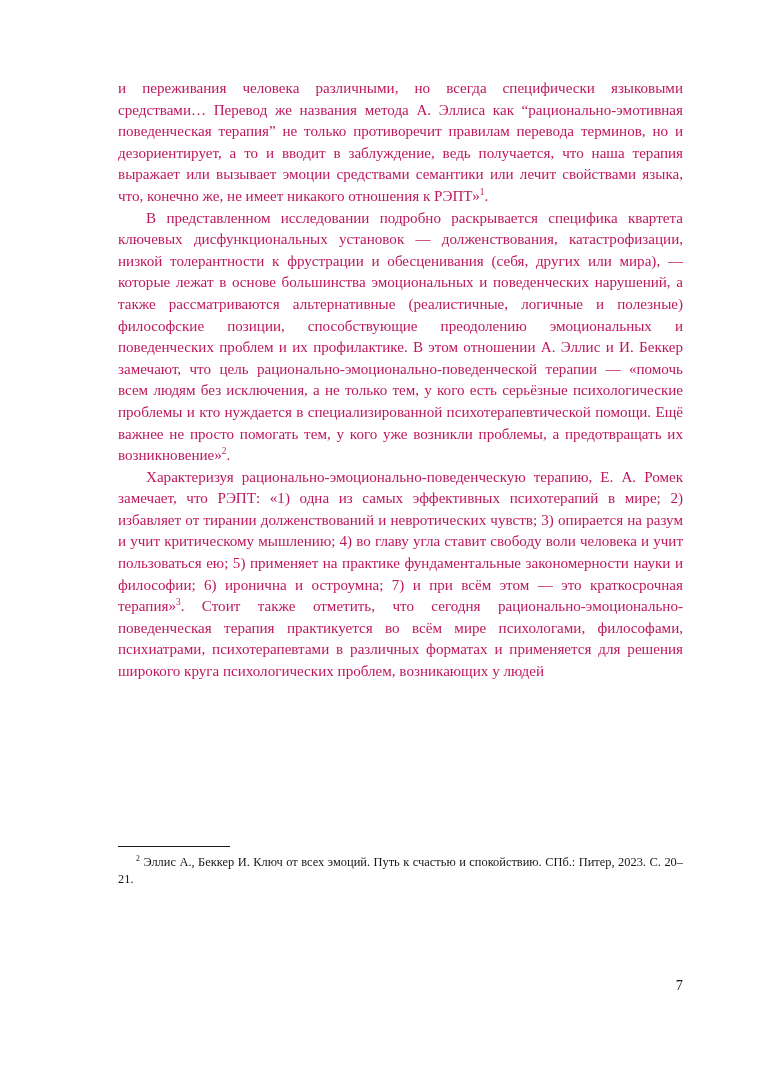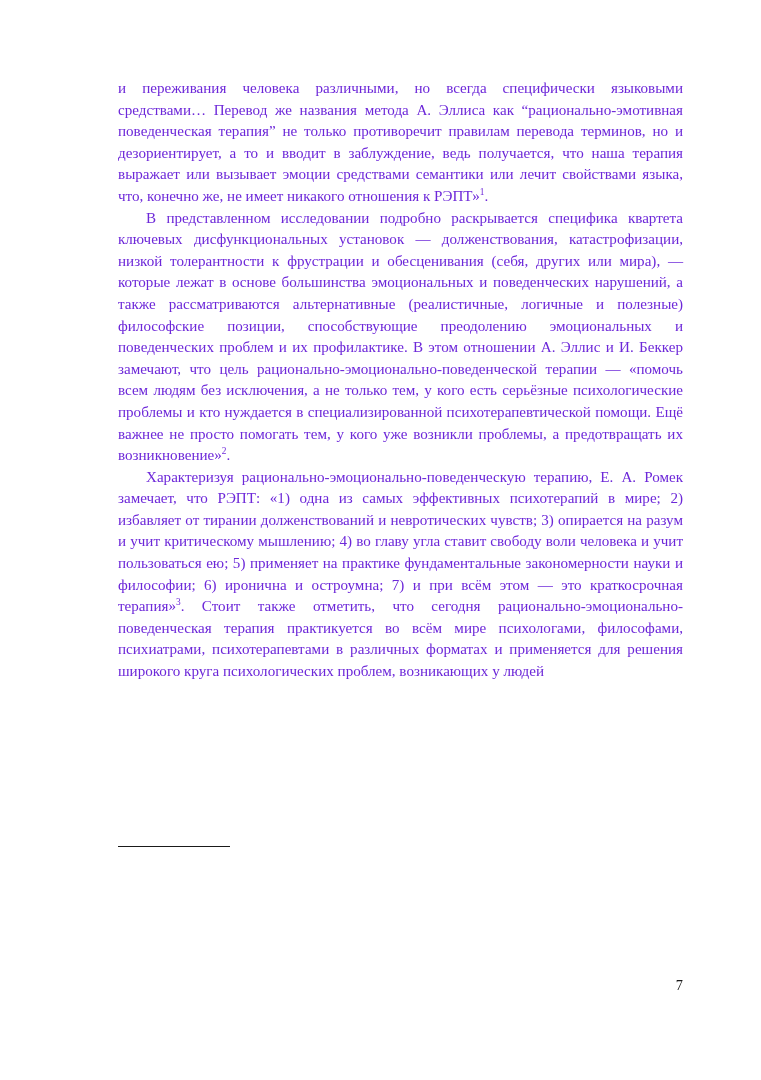--- a/index.html
+++ b/index.html
@@ -21,21 +21,21 @@
     background: #ffffff;
     box-sizing: border-box;
     padding: 78px 78px 40px 118px;
   }
   .body-text {
     font-size: 15.1px;
     line-height: 21.6px;
     text-align: justify;
     text-justify: inter-word;
     hyphens: manual;
-    color: #6d28d9;
+    color: #be185d;
   }
   .body-text p {
     margin: 0;
     text-indent: 28px;
   }
   .body-text p.noindent {
     text-indent: 0;
   }
   sup {
     font-size: 0.62em;
@@ -81,18 +81,19 @@
     <p class="noindent"><span>и переживания человека различными, но всегда специфически языковыми средствами… Перевод же названия метода А. Эллиса как “рационально-эмотивная поведенческая терапия” не только противоречит правилам перевода терминов, но и дезориентирует, а то и вводит в заблуждение, ведь получается, что наша терапия выражает или вызывает эмоции средствами семантики или лечит свойствами языка, что, конечно же, не имеет никакого отношения к РЭПТ»</span><sup>1</sup><span>.</span></p>
 
     <p><span>В представленном исследовании подробно раскрывается специфика квартета ключевых дисфункциональных установок — долженствования, катастрофизации, низкой толерантности к фрустрации и обесценивания (себя, других или мира), — которые лежат в основе большинства эмоциональных и поведенческих нарушений, а также рассматриваются альтернативные (реалистичные, логичные и полезные) философские позиции, способствующие преодолению эмоциональных и поведенческих проблем и их профилактике. В этом отношении А. Эллис и И. Беккер замечают, что цель рационально-эмоционально-поведенческой терапии — «помочь всем людям без исключения, а не только тем, у кого есть серьёзные психологические проблемы и кто нуждается в специализированной психотерапевтической помощи. Ещё важнее не просто помогать тем, у кого уже возникли проблемы, а предотвращать их возникновение»</span><sup>2</sup><span>.</span></p>
 
     <p><span>Характеризуя рационально-эмоционально-поведенческую терапию, Е. А. Ромек замечает, что РЭПТ: «1) одна из самых эффективных психотерапий в мире; 2) избавляет от тирании долженствований и невротических чувств; 3) опирается на разум и учит критическому мышлению; 4) во главу угла ставит свободу воли человека и учит пользоваться ею; 5) применяет на практике фундаментальные закономерности науки и философии; 6) иронична и остроумна; 7) и при всём этом — это краткосрочная терапия»</span><sup>3</sup><span>. Стоит также отметить, что сегодня рационально-эмоционально-поведенческая терапия практикуется во всём мире психологами, философами, психиатрами, психотерапевтами в различных форматах и применяется для решения широкого круга психологических проблем, возникающих у людей</span></p>
   </div>
 
   <div class="footnote-area">
     <div class="fn-rule"></div>
     <div class="footnotes">
+      <p><sup>2</sup>&nbsp;<span>Эллис А., Беккер И. Ключ от всех эмоций. Путь к счастью и спокойствию. СПб.: Питер, 2023. С. 20–21.</span></p>
     </div>
   </div>
 
   <div class="page-number">7</div>
 
 </div>
 
 </body></html>

